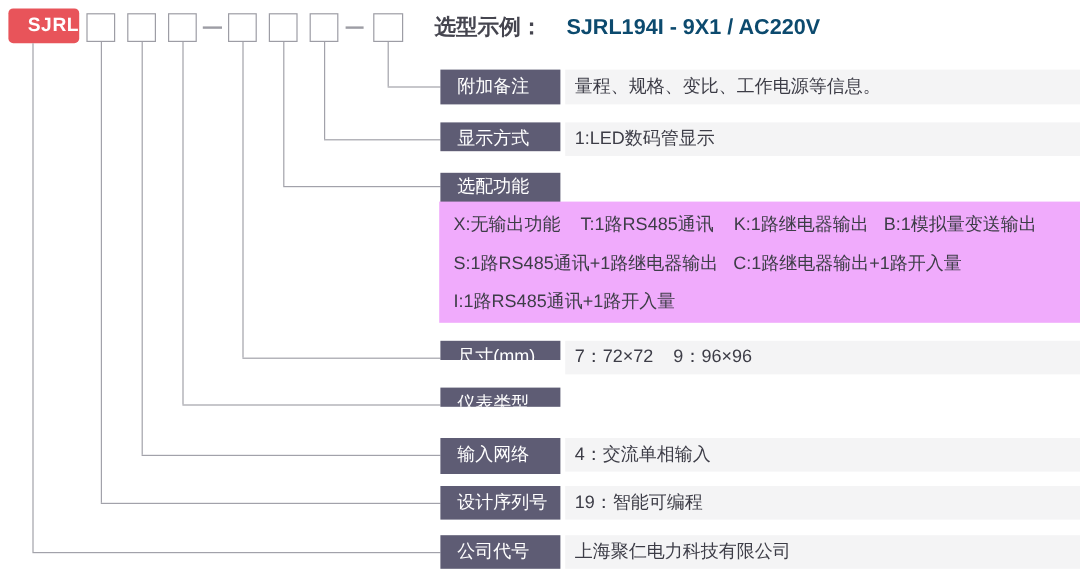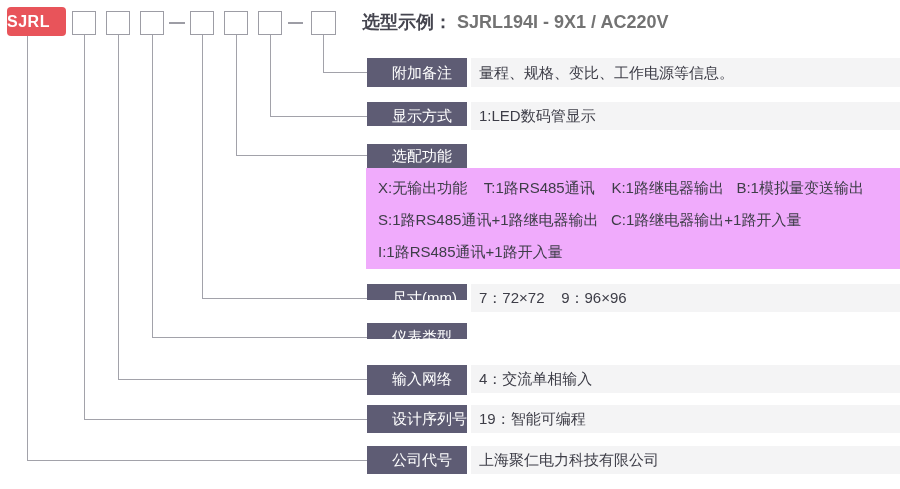--- a/index.html
+++ b/index.html
@@ -4,38 +4,38 @@
 <style>
   html,body{margin:0;padding:0;background:#ffffff;}
   .stage{
     position:relative;width:900px;height:489px;background:#ffffff;overflow:hidden;
     font-family:"Liberation Sans","DejaVu Sans",sans-serif;
   }
   
   .brand-box{
     position:absolute;left:7px;top:7px;width:59px;height:29px;border-radius:4px;
     background:#e8545a;color:#ffffff;font-size:16px;font-weight:bold;
-    text-align:left;line-height:29px;letter-spacing:.5px;
+    text-align:right;line-height:29px;letter-spacing:.5px;
   }
   .code-box{
     position:absolute;top:11px;width:24px;height:24px;box-sizing:border-box;
     border:1px solid #9d9da5;background:#ffffff;
   }
   .dash{position:absolute;top:22px;height:2px;background:#9d9da5;}
   
   .title{position:absolute;left:362px;top:10px;font-size:18px;color:#45454f;white-space:nowrap;}
   .title .lbl{font-weight:bold;color:#45454f;}
-  .title .val{margin-left:5px;font-weight:bold;color:#737373;}
+  .title .val{margin-left:20px;font-weight:bold;color:#0c4a6e;}
   
   .vline{position:absolute;width:1px;background:#a2a2aa;}
   .hline{position:absolute;height:1px;background:#a2a2aa;}
   
   .row-label{
     position:absolute;left:367px;width:100px;box-sizing:border-box;background:#5e5c74;
-    color:#ffffff;font-size:15px;padding-left:25px;overflow:hidden;white-space:nowrap;
+    color:#ffffff;font-size:15px;padding-left:14px;overflow:hidden;white-space:nowrap;
   }
   .row-value{
     position:absolute;left:471px;width:429px;box-sizing:border-box;background:#f4f4f5;
     color:#3d3d47;font-size:15px;padding-left:8px;white-space:pre-wrap;overflow:hidden;
   }
   .opt-block{
     position:absolute;left:366px;top:168px;width:534px;height:101px;background:#f0abfc;
     box-sizing:border-box;padding:4px 0 0 12px;color:#3d3d47;font-size:15px;
   }
   .opt-line{line-height:32px;white-space:pre-wrap;}

